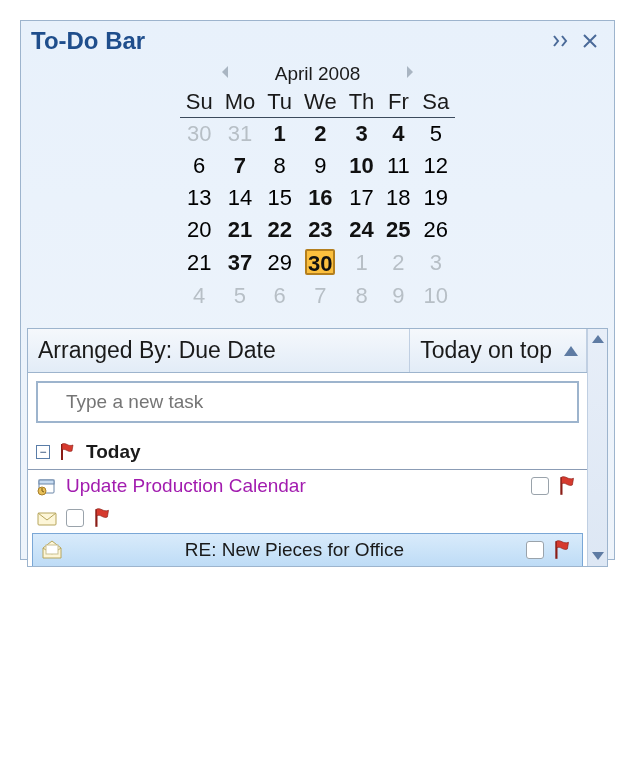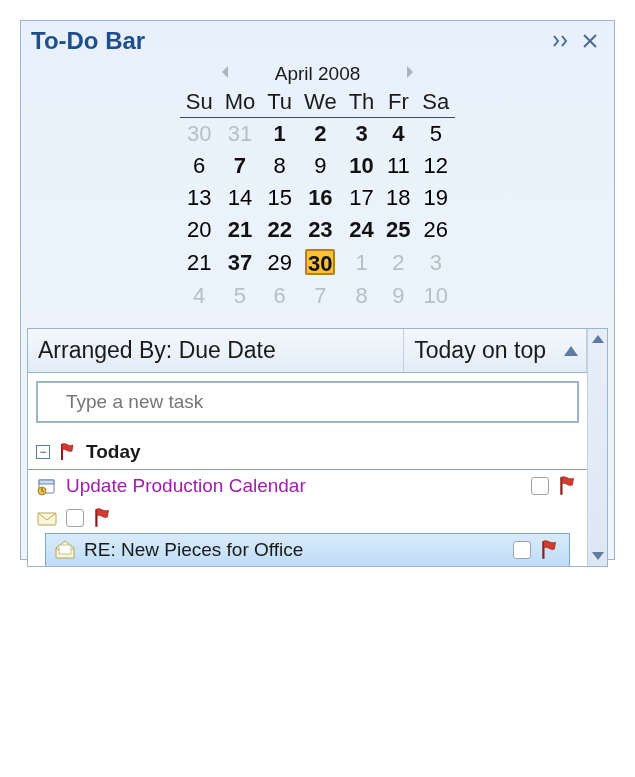--- a/index.html
+++ b/index.html
@@ -113,21 +113,21 @@
   .arr-cell {
     padding: 8px 10px;
     font-size: 23px;
     color: #1a1a1a;
     border-right: 1px solid #c0cfe2;
   }
   .arr-left { flex:1; }
   .arr-right {
     display:flex;
     align-items:center;
-    gap:18px;
+    gap:12px;
     padding-right: 8px;
   }
   .sort-tri {
     width:0;height:0;border-left:7px solid transparent;border-right:7px solid transparent;border-bottom:10px solid #5e7ba3;
   }
   .new-task-row { padding: 8px 8px; }
   .new-task {
     width: 100%;
     border: 2px solid #9db4cd;
     padding: 8px 28px;
@@ -153,21 +153,22 @@
   .task-list { }
   .task-row {
     display:flex;
     align-items:center;
     gap:8px;
     padding: 5px 8px;
   }
   .task-row.sel {
     background: linear-gradient(to bottom,#d9ebfb,#bedcf6);
     border:1px solid #7aa7d6;
-    margin:-1px 17px;
+    margin:-1px 4px;
+    text-align:center;
   }
   .task-icon { width:22px;height:22px; flex-shrink:0; }
   .task-text { flex:1; font-size:19px; }
   .task-text.red { color:#a21caf; }
   .task-text.blk { color:#1a1a1a; }
   .task-check {
     width:18px;height:18px;border:1px solid #9aa3ab;border-radius:3px;background:#fff; flex-shrink:0;
   }
   .scrollbar {
     width: 20px;

